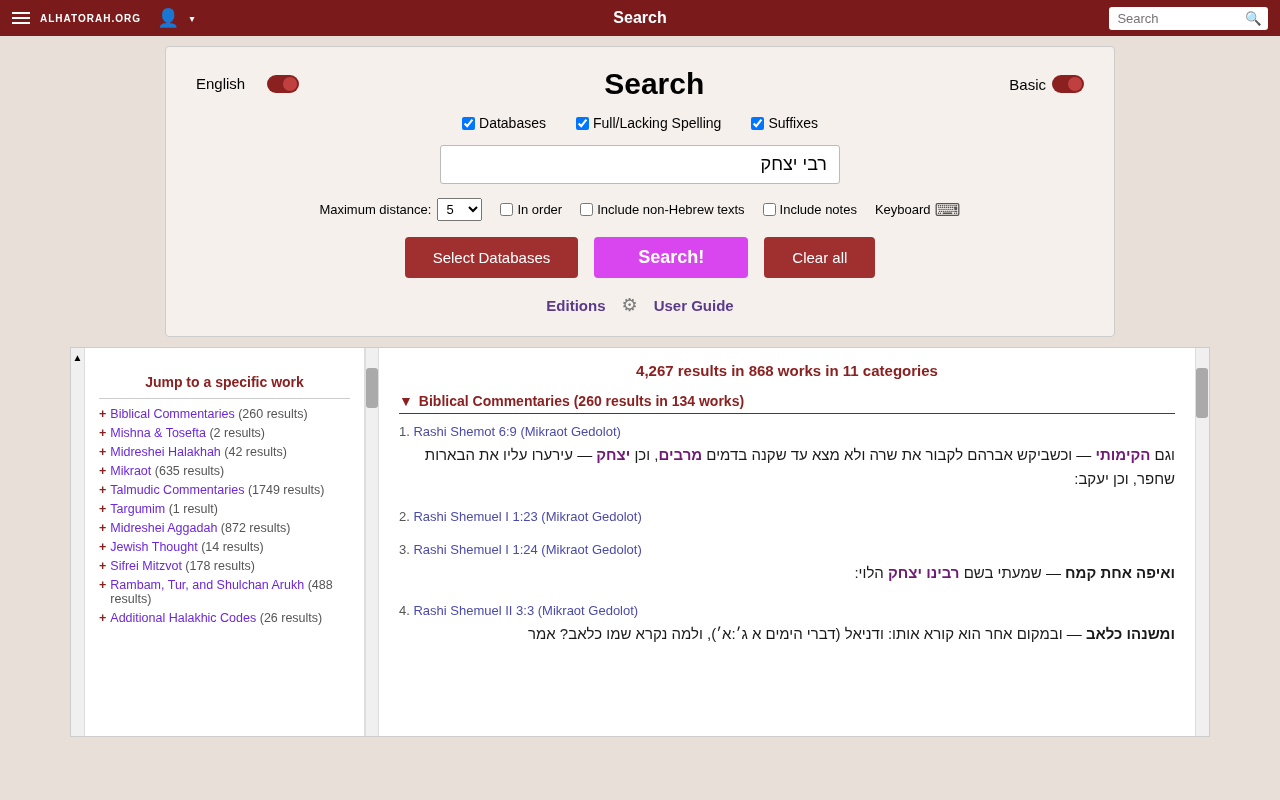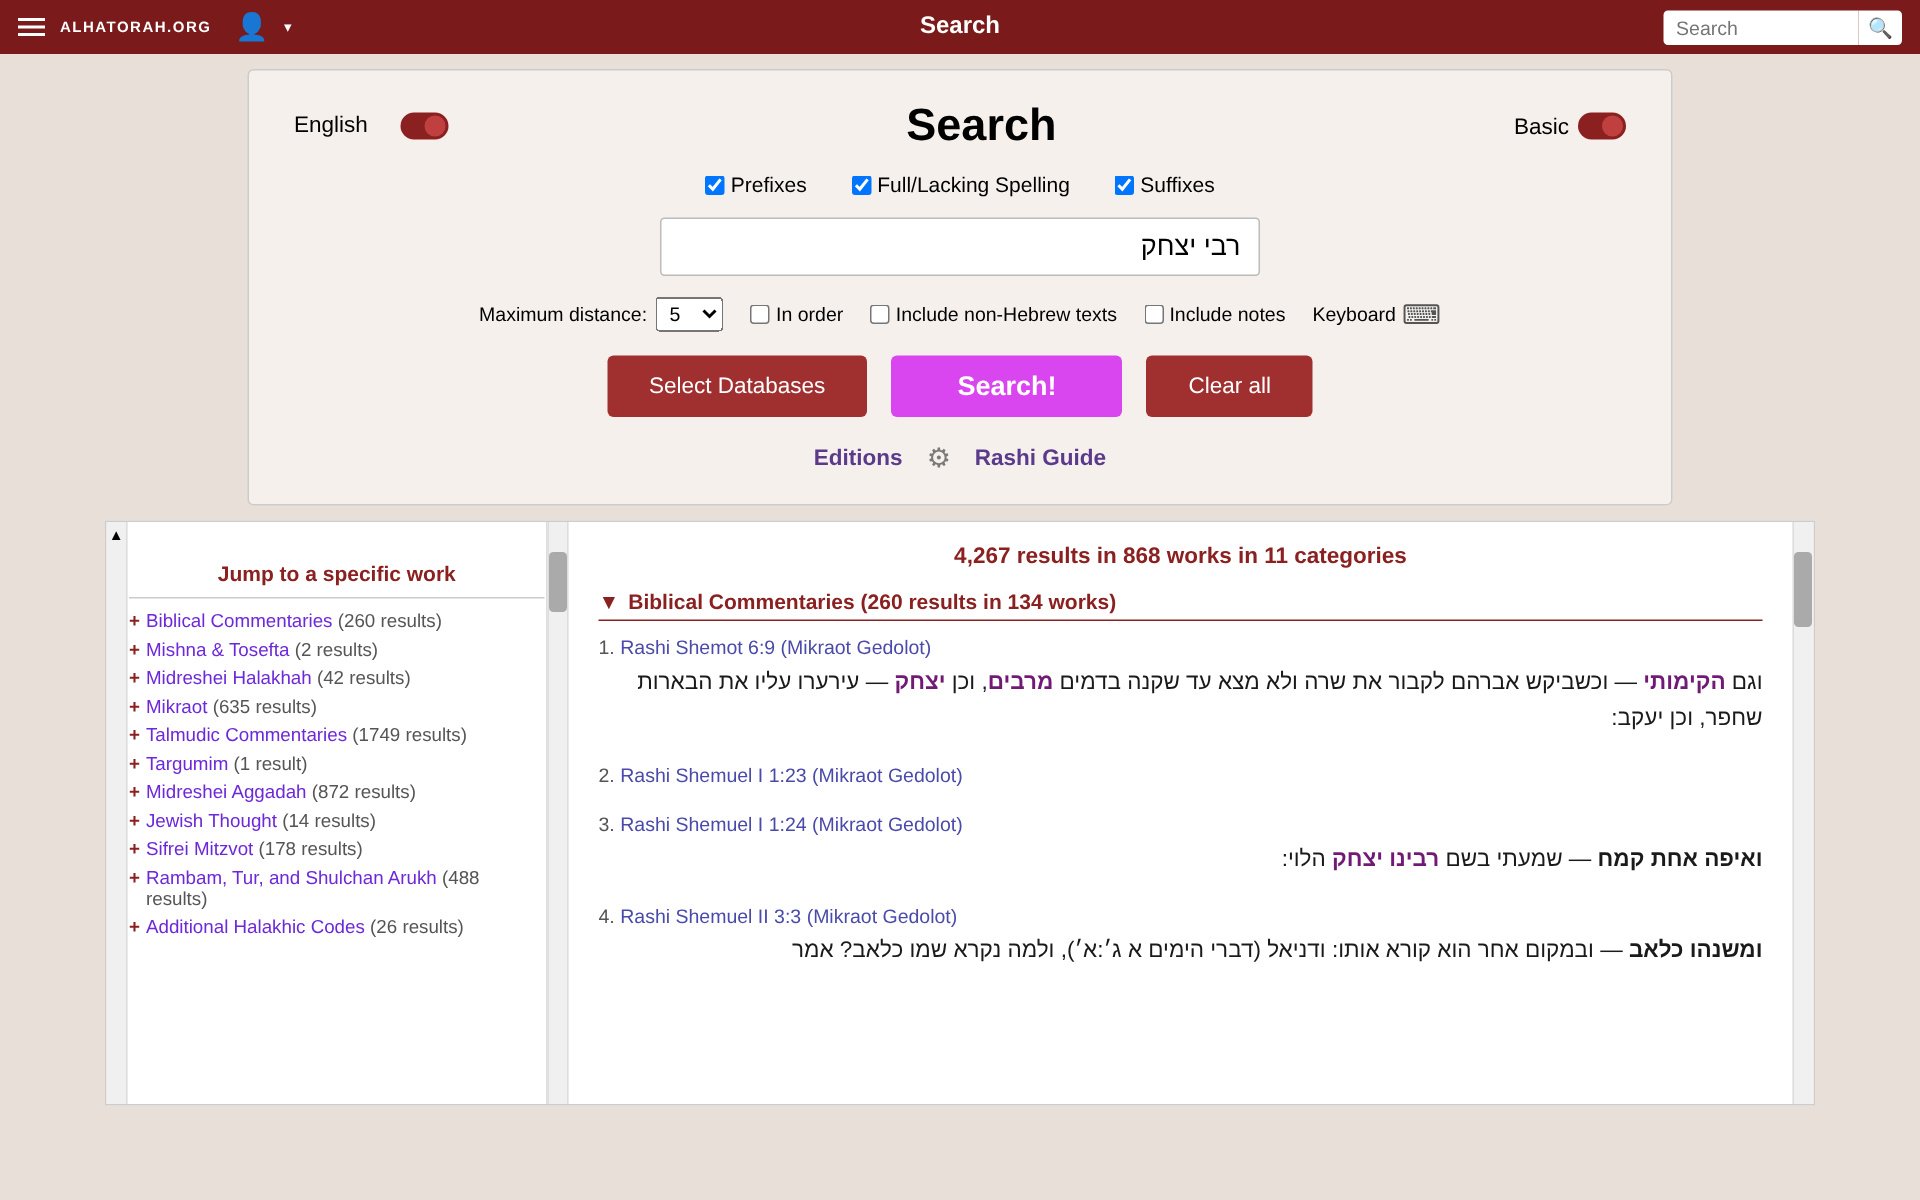--- a/index.html
+++ b/index.html
@@ -107,21 +107,21 @@
       border: 1px solid #ccc;
       background: white;
       height: 390px;
       position: relative;
     }
 
     
     .left-sidebar {
       width: 280px;
       border-right: 1px solid #ddd;
-      padding: 10px 1px;
+      padding: 10px 14px;
       overflow-y: auto;
       flex-shrink: 0;
       position: relative;
     }
     .sidebar-title { font-size: 14px; font-weight: bold; color: #8b2020; text-align: center; margin-bottom: 8px; margin-top: 16px; }
     .sidebar-divider { border: none; border-top: 1px solid #ccc; margin-bottom: 8px; }
     .sidebar-item { font-size: 12.5px; margin-bottom: 5px; display: flex; align-items: flex-start; gap: 4px; }
     .sidebar-plus { color: #8b2020; font-weight: bold; cursor: pointer; flex-shrink: 0; }
     .sidebar-link { color: #6d28d9; text-decoration: none; }
     .sidebar-count { color: #555; }
@@ -201,21 +201,21 @@
       <span class="basic-label">Basic</span>
       <div class="basic-knob">
         <div class="basic-knob-inner"></div>
       </div>
     </div>
   </div>
 
   <div class="checkboxes">
     <label class="checkbox-item">
       <input type="checkbox" checked="" style="">
-      <span>Prefixes</span>
+      <span>Databases</span>
     </label>
     <label class="checkbox-item">
       <input type="checkbox" checked="" style="">
       <span>Full/Lacking Spelling</span>
     </label>
     <label class="checkbox-item">
       <input type="checkbox" checked="" style="">
       <span>Suffixes</span>
     </label>
   </div>
@@ -266,21 +266,21 @@
       <span>Search!</span>
     </button>
     <button class="btn-clear">
       <span>Clear all</span>
     </button>
   </div>
 
   <div class="footer-links">
     <a class="footer-link" href="#">Editions</a>
     <span class="gear-icon">⚙</span>
-    <a class="footer-link" href="#">Rashi Guide</a>
+    <a class="footer-link" href="#">User Guide</a>
   </div>
 </div>
 
 <div class="results-container">
 
   <div style="position:absolute; top:0; left:0; width:14px; bottom:0; background:#f0f0f0; border-right:1px solid #ddd; z-index:2;">
     <div style="text-align:center; padding-top:4px; font-size:10px; cursor:pointer;">▲</div>
   </div>
 
   <div class="left-sidebar" style="margin-left:14px;">

